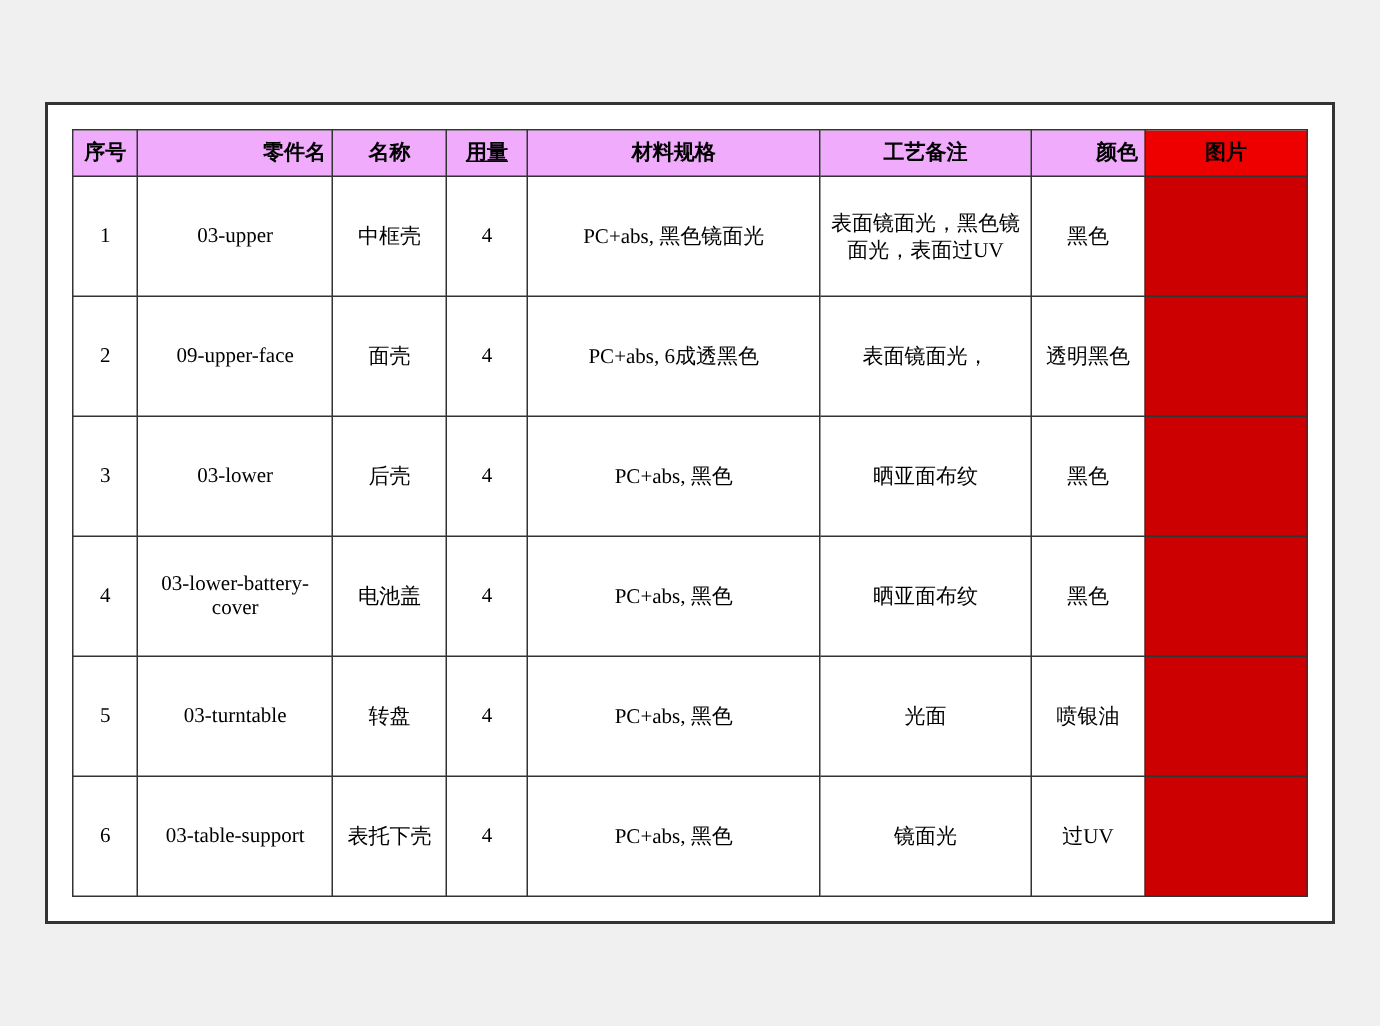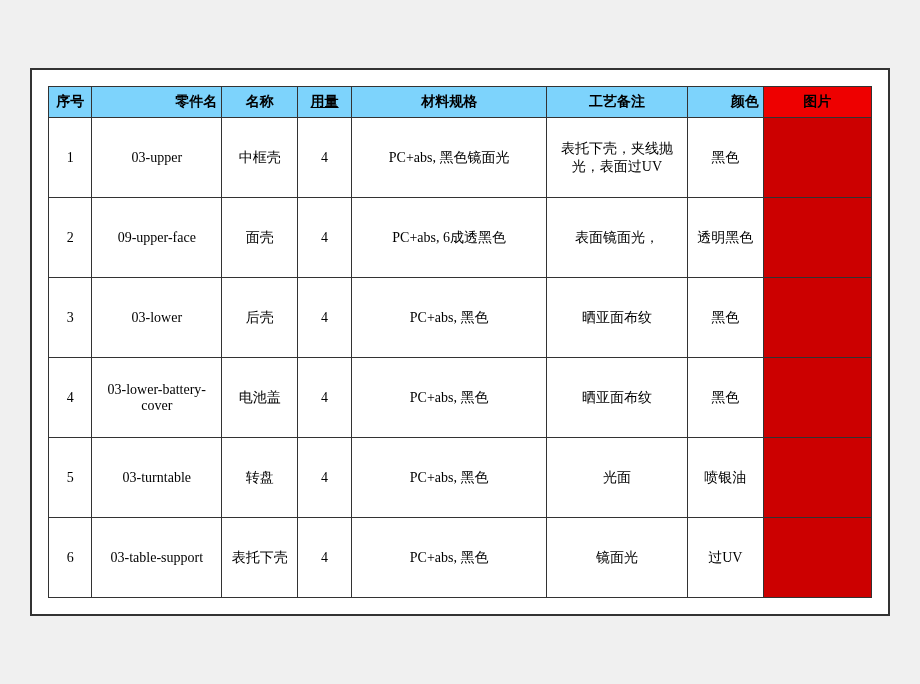--- a/index.html
+++ b/index.html
@@ -30,21 +30,21 @@
       width: 100%;
       border-collapse: collapse;
     }
     table th, table td {
       border: 1px solid #333;
       text-align: center;
       vertical-align: middle;
       padding: 6px 4px;
     }
     table thead th {
-      background: #7dd3fc;
+      background: #f0abfc;
       font-weight: bold;
       font-size: 14px;
     }
     table tbody tr {
       height: 80px;
     }
     .col-seq { width: 40px; }
     .col-part { width: 120px; text-align: right; }
     .col-name { width: 70px; }
     .col-qty { width: 50px; text-decoration: underline; }
@@ -72,21 +72,21 @@
         <th class="col-pic pic-cell">图片</th>
       </tr>
     </thead>
     <tbody id="table-body">
     <tr>
           <td>1</td>
           <td>03-upper</td>
           <td>中框壳</td>
           <td>4</td>
           <td>PC+abs, 黑色镜面光</td>
-          <td>表托下壳，夹线抛光，表面过UV</td>
+          <td>表面镜面光，黑色镜面光，表面过UV</td>
           <td>黑色</td>
           <td class="pic-cell"></td>
         </tr>
         <tr>
           <td>2</td>
           <td>09-upper-face</td>
           <td>面壳</td>
           <td>4</td>
           <td>PC+abs, 6成透黑色</td>
           <td>表面镜面光，</td>

